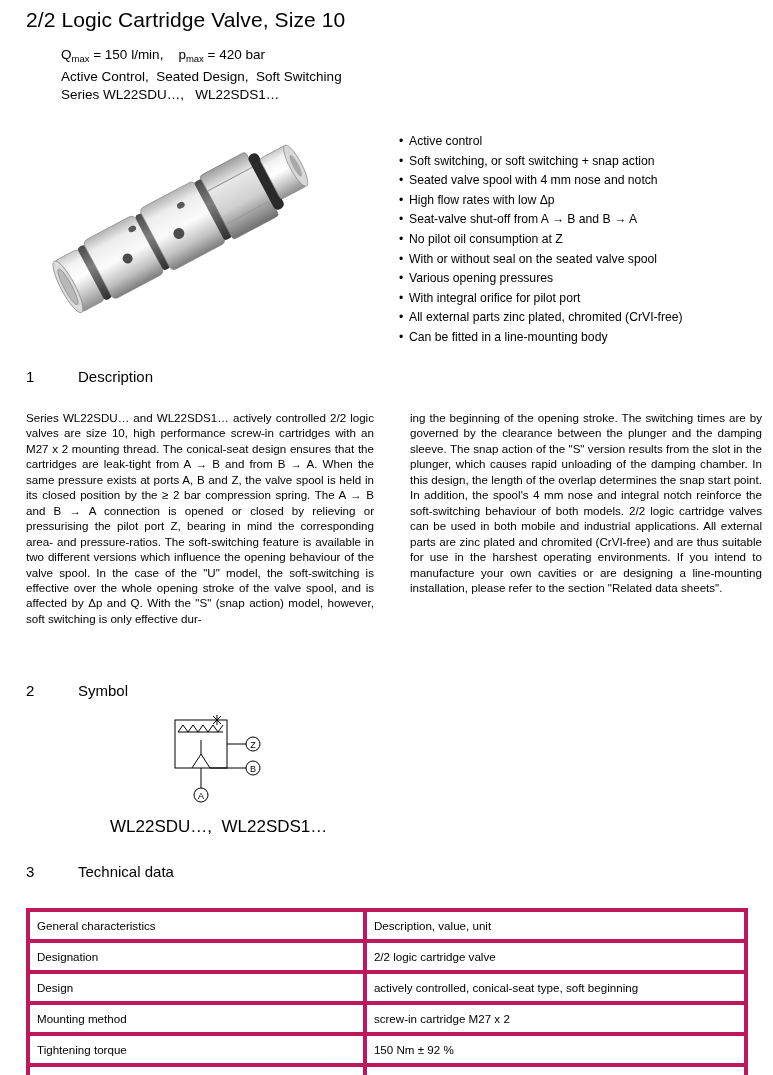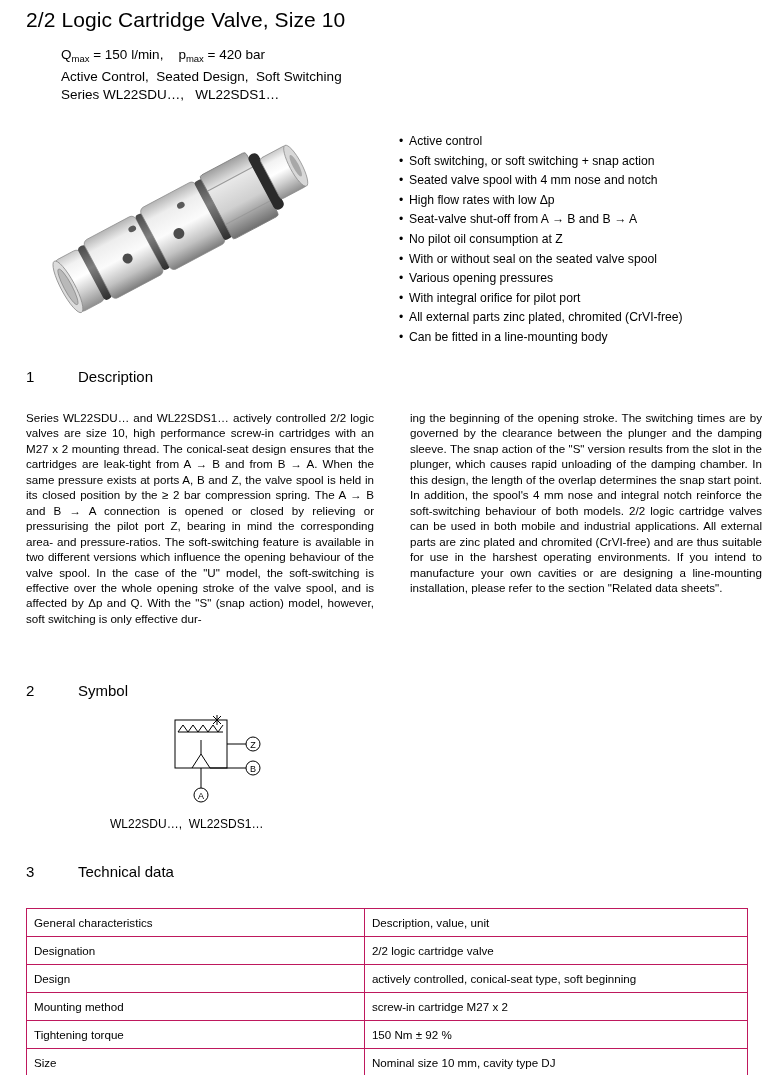--- a/index.html
+++ b/index.html
@@ -104,34 +104,34 @@
     position: absolute;
     left: 150px;
     top: 710px;
     width: 180px;
     height: 100px;
   }
   .symbol-caption {
     position: absolute;
     left: 110px;
     top: 817px;
-    font-size: 12px;
+    font-size: 17px;
     white-space: pre;
   }
   
   .tbl {
     position: absolute;
     left: 26px;
     top: 908px;
     width: 722px;
     border-collapse: collapse;
     font-size: 11.6px;
   }
   .tbl td, .tbl th {
-    border: 1px solid #be185d;
+    border: 4px solid #be185d;
     padding: 5px 7px 6px 7px;
     text-align: left;
     font-weight: normal;
     vertical-align: middle;
     height: 16px;
   }
   .tbl .c1 { width: 365px; }
   .tbl .c2 { width: 420px; }
   .tbl thead td {
     background: #ffffff;

